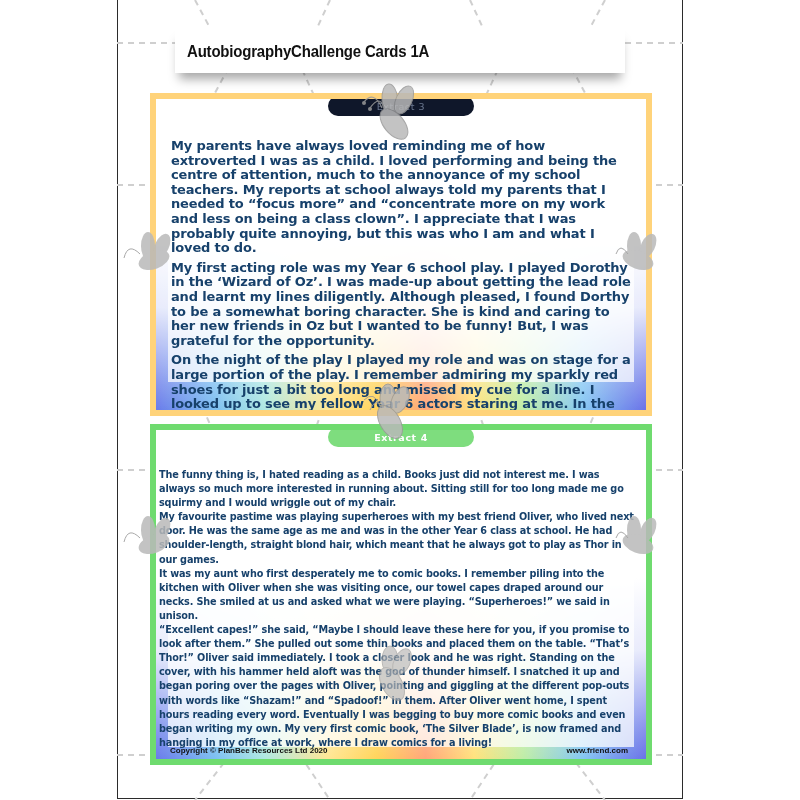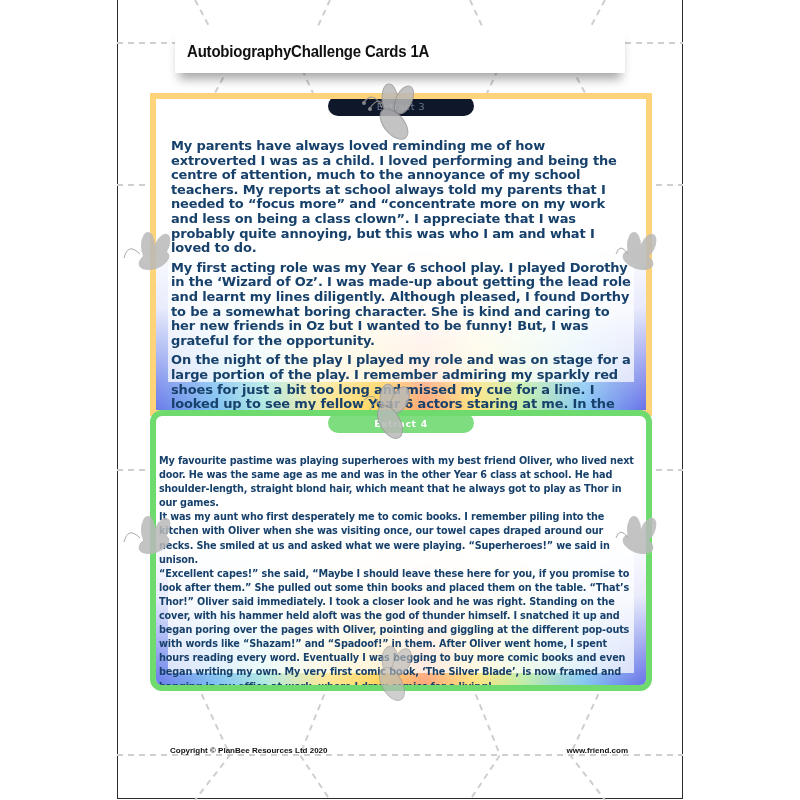--- a/index.html
+++ b/index.html
@@ -23,21 +23,21 @@
   .header span {
     font-family: "Liberation Sans", sans-serif; font-weight: 700; font-size: 15px;
     color: #111; letter-spacing: -0.2px; transform: scaleY(1.15);
   }
 
   .card {
     position: absolute; left: 150px; width: 502px; border: 6px solid;
     background: #ffffff; overflow: hidden;
   }
   .card.c3 { top: 93px; height: 323px; border-color: #FFD37A; }
-  .card.c4 { top: 410px; height: 281px; border-color: #6FDB6F; border-radius: 12px; }
+  .card.c4 { top: 424px; height: 341px; border-color: #6FDB6F; }
 
   .rainbow {
     position: absolute; left: 0; right: 0; bottom: 0; height: 55%;
     background:
       linear-gradient(90deg, #5a6de8 0%, #6fb9f0 12%, #a6e6e0 22%, #ffe58a 35%, #ffd04a 45%, #ff9d6b 55%, #ffe070 65%, #b9ec9e 75%, #79c2f2 87%, #5a63e6 100%);
     opacity: 0.9;
   }
   .rainbow::after {
     content: ""; position: absolute; inset: 0;
     background: linear-gradient(180deg, #ffffff 0%, rgba(255,255,255,0.85) 40%, rgba(255,255,255,0.2) 85%, rgba(255,255,255,0) 100%);
@@ -107,20 +107,21 @@
     <p>My first acting role was my Year 6 school play. I played Dorothy in the ‘Wizard of Oz’. I was made-up about getting the lead role and learnt my lines diligently. Although pleased, I found Dorthy to be a somewhat boring character. She is kind and caring to her new friends in Oz but I wanted to be funny! But, I was grateful for the opportunity.</p>
     <p>On the night of the play I played my role and was on stage for a large portion of the play. I remember admiring my sparkly red shoes for just a bit too long and missed my cue for a line. I looked up to see my fellow Year 6 actors staring at me. In the moment, my mind was blank. The hot lights were coaxing sweat out of me and I couldn’t see my teacher who was desperately mouthing my line at me. I took a deep breath and said the first thing that came to mind: a joke about maybe the scarecrow not being the only one who needed a brain! The audience laughed, the play carried on and I had caught the comedy bug!</p>
   </div>
 </div>
 
 <div class="card c4">
   <div class="rainbow"></div>
   <div class="textpanel"></div>
   <div class="pill">Extract 4</div>
   <div class="body">
+    <p>The funny thing is, I hated reading as a child. Books just did not interest me. I was always so much more interested in running about. Sitting still for too long made me go squirmy and I would wriggle out of my chair.</p>
     <p>My favourite pastime was playing superheroes with my best friend Oliver, who lived next door. He was the same age as me and was in the other Year 6 class at school. He had shoulder-length, straight blond hair, which meant that he always got to play as Thor in our games.</p>
     <p>It was my aunt who first desperately me to comic books. I remember piling into the kitchen with Oliver when she was visiting once, our towel capes draped around our necks. She smiled at us and asked what we were playing. “Superheroes!” we said in unison.</p>
     <p>“Excellent capes!” she said, “Maybe I should leave these here for you, if you promise to look after them.” She pulled out some thin books and placed them on the table. “That’s Thor!” Oliver said immediately. I took a closer look and he was right. Standing on the cover, with his hammer held aloft was the god of thunder himself. I snatched it up and began poring over the pages with Oliver, pointing and giggling at the different pop-outs with words like “Shazam!” and “Spadoof!” in them. After Oliver went home, I spent hours reading every word. Eventually I was begging to buy more comic books and even began writing my own. My very first comic book, ‘The Silver Blade’, is now framed and hanging in my office at work, where I draw comics for a living!</p>
   </div>
 </div>
 
 <div class="footer">
   <span>Copyright © PlanBee Resources Ltd 2020</span>
   <span>www.friend.com</span>
 </div>

